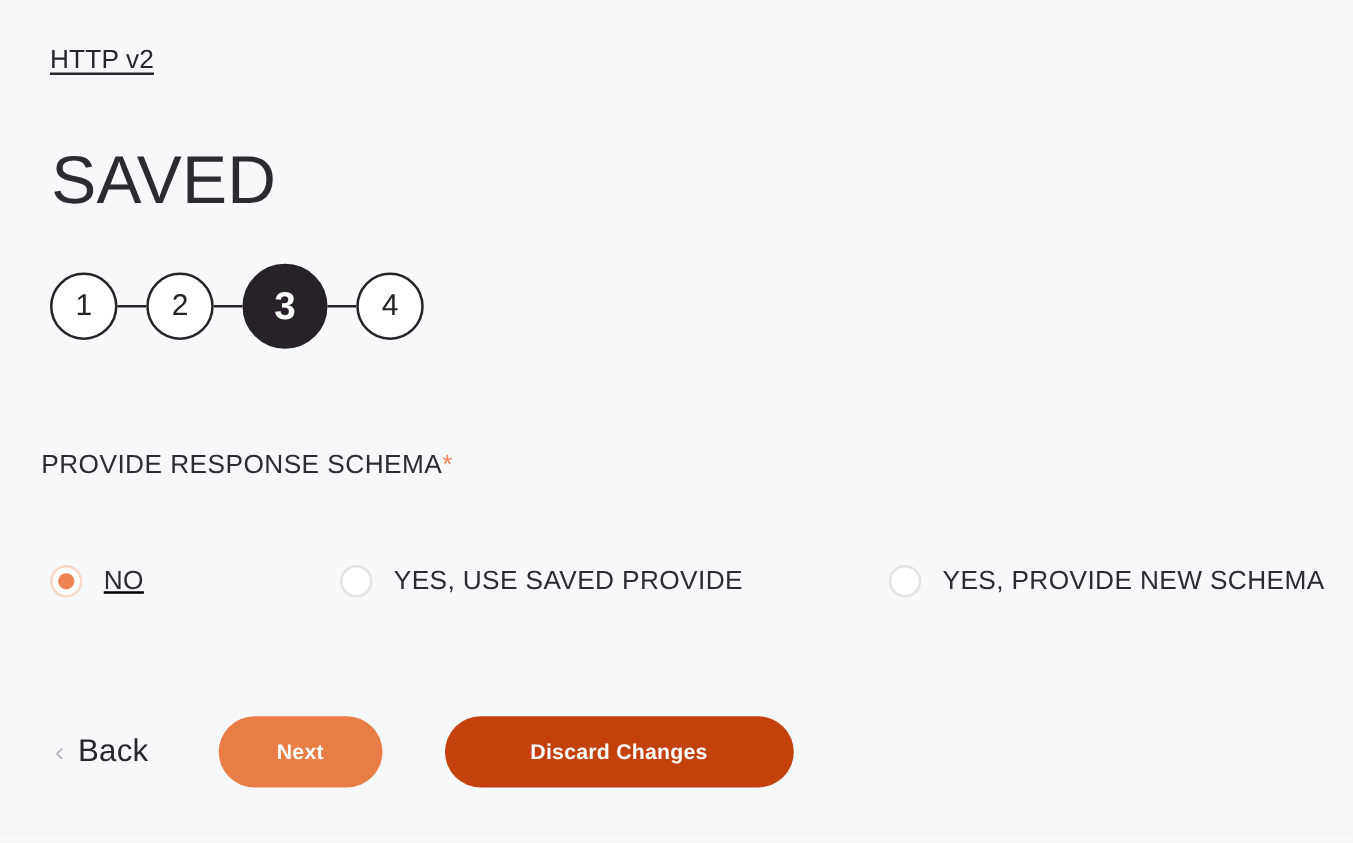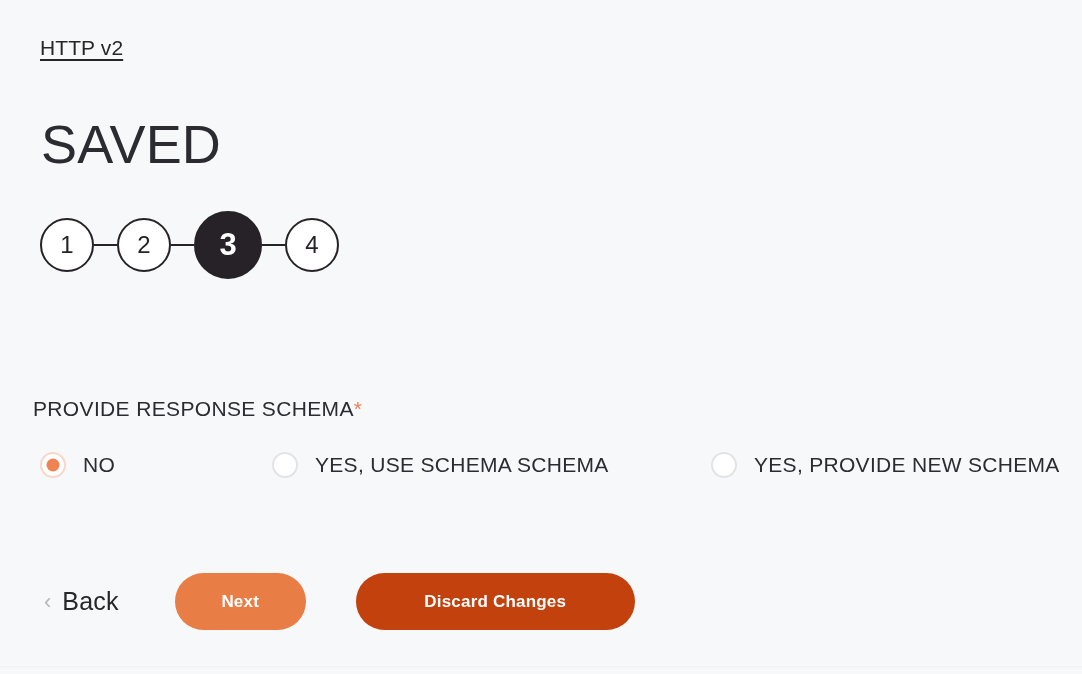--- a/index.html
+++ b/index.html
@@ -90,21 +90,21 @@
     width: 23px;
     height: 2px;
     background: #262227;
     flex: 0 0 auto;
   }
 
   
   .field-label {
     position: absolute;
     left: 33px;
-    top: 395px;
+    top: 358px;
     font-size: 21px;
     line-height: 28px;
     color: #2b2b31;
     letter-spacing: 0.35px;
     white-space: nowrap;
   }
   .required-star {
     color: #ef8354;
     font-size: 21px;
     vertical-align: baseline;
@@ -121,21 +121,21 @@
   .radio-option {
     position: absolute;
     top: 0;
     display: flex;
     align-items: center;
     height: 34px;
     cursor: pointer;
     user-select: none;
     white-space: nowrap;
   }
-  .radio-option.opt-1 { left: 0px; }
+  .radio-option.opt-1 { left: 0px; text-decoration: underline; }
   .radio-option.opt-2 { left: 232px; }
   .radio-option.opt-3 { left: 671px; }
 
   .radio-mark {
     position: relative;
     width: 26px;
     height: 26px;
     border-radius: 50%;
     background: #ffffff;
     border: 2px solid #e3e3e6;
@@ -262,21 +262,21 @@
 
     <div class="radio-option opt-1 checked">
       <span class="radio-mark">
           <span class="dot"></span>
         </span>
       <span class="radio-label">NO</span>
     </div>
 
     <div class="radio-option opt-2">
       <span class="radio-mark"></span>
-      <span class="radio-label">YES, USE SCHEMA SCHEMA</span>
+      <span class="radio-label">YES, USE SAVED PROVIDE</span>
     </div>
 
     <div class="radio-option opt-3">
       <span class="radio-mark"></span>
       <span class="radio-label">YES, PROVIDE NEW SCHEMA</span>
     </div>
 
   </div>
 
   <div class="actions">

